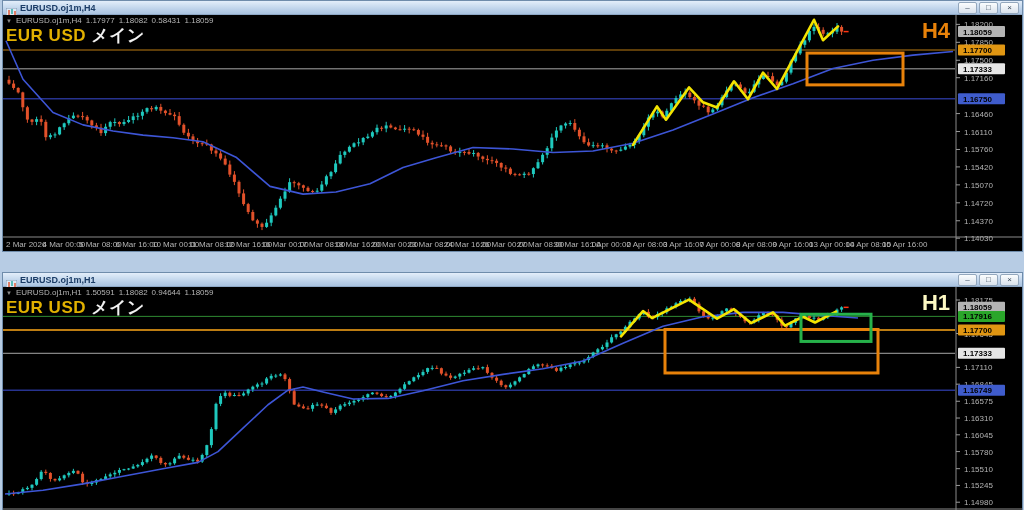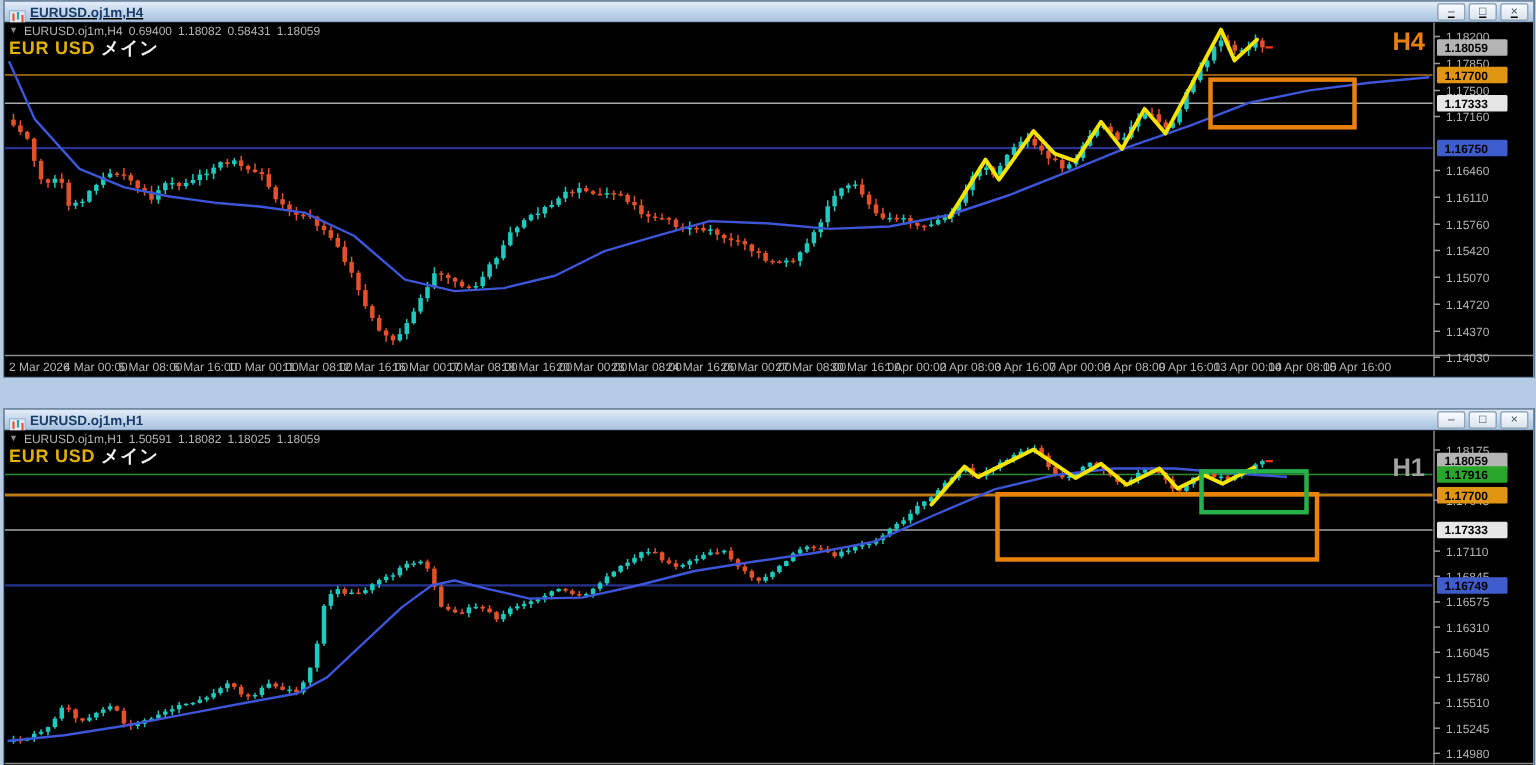--- a/index.html
+++ b/index.html
@@ -22,30 +22,30 @@
     background:linear-gradient(#fbfdfe,#d9e2ec);
     border:1px solid #93a7bd;border-radius:2px;color:#3a4a5c;cursor:default;
   }
   .chartwrap{position:relative;height:236px;background:#000;}
   .chartsvg{position:absolute;inset:0;}
   .ohlc{
     position:absolute;left:3px;top:1px;font-size:8px;color:#b4b4b4;
     white-space:pre;display:flex;gap:4px;align-items:center;z-index:3;
   }
   .ohlc .mk{font-size:6px;color:#8a8a8a}
-  .wm{position:absolute;left:3px;top:9px;font-size:12px;font-weight:bold;z-index:2;white-space:nowrap;letter-spacing:.5px}
+  .wm{position:absolute;left:3px;top:9px;font-size:17px;font-weight:bold;z-index:2;white-space:nowrap;letter-spacing:.5px}
   .wm .sym{color:#e2b100}
   .wm .suf{color:#f2f2f2}
-  .tf{position:absolute;right:72px;top:3px;font-size:17px;font-weight:bold;z-index:2}
+  .tf{position:absolute;right:72px;top:3px;font-size:22px;font-weight:bold;z-index:2}
   svg text{font-family:"Liberation Sans","DejaVu Sans",sans-serif;}
 </style>
 </head>
 <body style="background: rgb(183, 204, 228);">
 
-<div class="win" style="top:0;text-decoration:underline;">
+<div class="win" style="top:0;">
   <div class="titlebar">
     <span class="ticon">
       <svg width="11" height="9" viewBox="0 0 11 9">
           <rect x="0" y="0" width="11" height="9" fill="#dfe9f5" stroke="#7f99b5" stroke-width="1"></rect>
           <line x1="3" y1="2" x2="3" y2="7" stroke="#e2512a" stroke-width="1.4"></line>
           <line x1="6" y1="1" x2="6" y2="6" stroke="#1fa89e" stroke-width="1.4"></line>
           <line x1="9" y1="3" x2="9" y2="8" stroke="#e2512a" stroke-width="1.4"></line>
         </svg>
     </span>
     <span class="ttext">EURUSD.oj1m,H4</span>
@@ -492,21 +492,21 @@
           <text x="696.5" y="232" font-size="8" fill="#b4b4b4">7 Apr 00:00</text>
           <text x="733.0" y="232" font-size="8" fill="#b4b4b4">8 Apr 08:00</text>
           <text x="769.5" y="232" font-size="8" fill="#b4b4b4">9 Apr 16:00</text>
           <text x="806.0" y="232" font-size="8" fill="#b4b4b4">13 Apr 00:00</text>
           <text x="842.5" y="232" font-size="8" fill="#b4b4b4">14 Apr 08:00</text>
           <text x="879.0" y="232" font-size="8" fill="#b4b4b4">15 Apr 16:00</text>
         </svg></div>
     <div class="ohlc">
       <span class="mk">▼</span>
       <span>EURUSD.oj1m,H4</span>
-      <span>0.69400</span>
+      <span>1.17977</span>
       <span>1.18082</span>
       <span>0.58431</span>
       <span>1.18059</span>
     </div>
     <div class="wm">
       <span class="sym">EUR USD</span>
       <span class="suf">メイン</span>
     </div>
     <div class="tf" id="tf0" style="color: rgb(232, 130, 10);">H4</div>
   </div>
@@ -970,22 +970,22 @@
           <text x="744.3" y="232" font-size="8" fill="#b4b4b4">15 Apr 01:00</text>
           <text x="779.6" y="232" font-size="8" fill="#b4b4b4">15 Apr 09:00</text>
           <text x="814.9" y="232" font-size="8" fill="#b4b4b4">15 Apr 17:00</text>
           <text x="850.2" y="232" font-size="8" fill="#b4b4b4">16 Apr 01:00</text>
         </svg></div>
     <div class="ohlc">
       <span class="mk">▼</span>
       <span>EURUSD.oj1m,H1</span>
       <span>1.50591</span>
       <span>1.18082</span>
-      <span>1.18025</span>
+      <span>0.94644</span>
       <span>1.18059</span>
     </div>
     <div class="wm">
       <span class="sym">EUR USD</span>
       <span class="suf">メイン</span>
     </div>
-    <div class="tf" id="tf1" style="color: #a3a3a3; margin-top: 12px;">H1</div>
+    <div class="tf" id="tf1" style="color: #fef9c3;">H1</div>
   </div>
 </div>
 
 </body></html>

